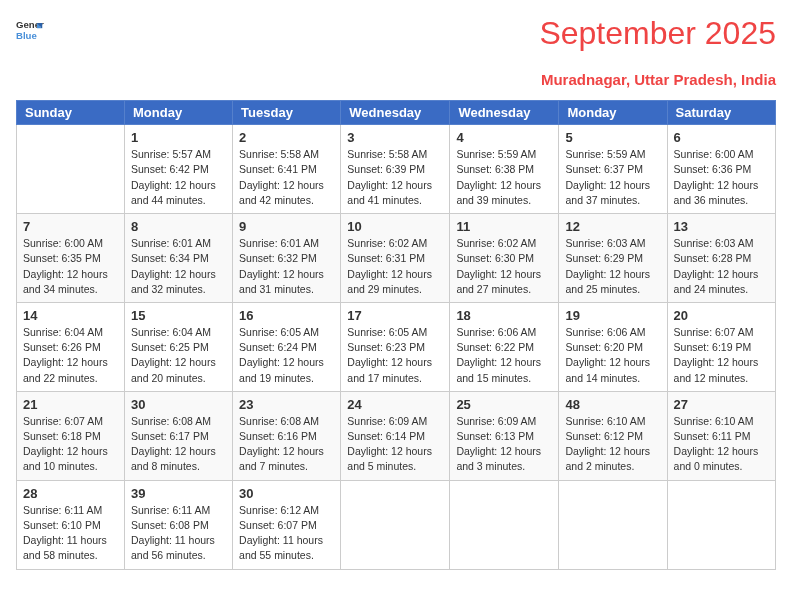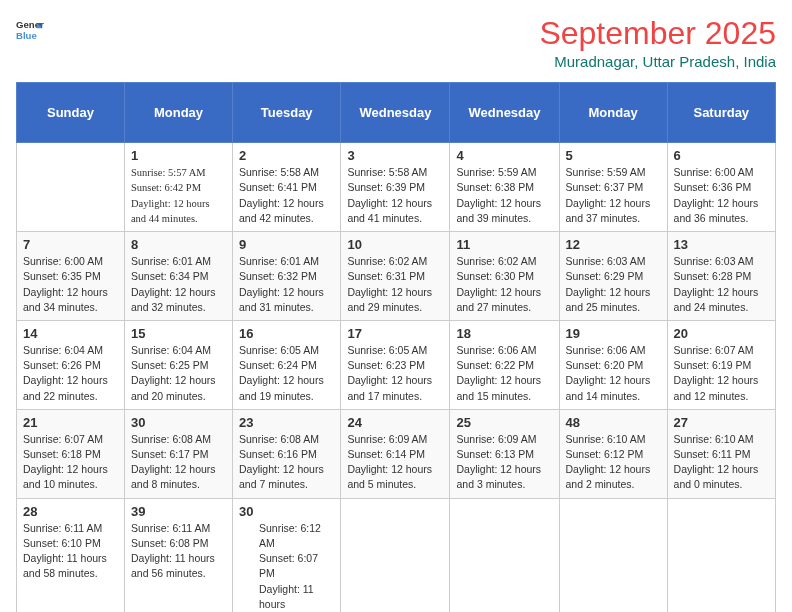--- a/index.html
+++ b/index.html
@@ -29,35 +29,36 @@
       text-align: right;
     }
     .month-title {
       font-size: 32px;
       font-weight: normal;
       color: #ef4444;
       line-height: 1.1;
     }
     .location-title {
       font-size: 15px;
-      color: #0f766e;
-      margin-top: 2px;
+      color: #ef4444;
+      margin-top: 20px;
+      font-weight: bold;
     }
     .calendar-table {
       width: 100%;
       border-collapse: collapse;
       border: 1px solid #ccc;
     }
     .calendar-table th {
       background-color: #3a6bc4;
       color: #fff;
       font-size: 13px;
       font-weight: bold;
-      padding: 22px 8px;
-      text-align: center;
+      padding: 4px 8px;
+      text-align: left;
       border: 1px solid #5580cc;
     }
     .calendar-table td {
       vertical-align: top;
       border: 1px solid #ccc;
       padding: 5px 6px;
       width: 110px;
       min-height: 80px;
       background: #fff;
     }
@@ -108,21 +109,21 @@
         <th>Wednesday</th>
         <th>Monday</th>
         <th>Saturday</th>
       </tr>
   </thead>
   <tbody id="calendar-body">
   <tr>
         <td class="empty-cell"></td>
         <td>
           <span class="day-number">1</span>
-          <div class="day-info" style="white-space: pre-line; font-family: Liberation Serif, serif;">Sunrise: 5:57 AM
+          <div class="day-info" style="white-space: pre-line;">Sunrise: 5:57 AM
 Sunset: 6:42 PM
 Daylight: 12 hours
 and 44 minutes.</div>
         </td>
         <td>
           <span class="day-number">2</span>
           <div class="day-info" style="white-space: pre-line;">Sunrise: 5:58 AM
 Sunset: 6:41 PM
 Daylight: 12 hours
 and 42 minutes.</div>
@@ -319,21 +320,21 @@
         </td>
         <td>
           <span class="day-number">39</span>
           <div class="day-info" style="white-space: pre-line;">Sunrise: 6:11 AM
 Sunset: 6:08 PM
 Daylight: 11 hours
 and 56 minutes.</div>
         </td>
         <td>
           <span class="day-number">30</span>
-          <div class="day-info" style="white-space: pre-line; margin-left: 20px;">Sunrise: 6:12 AM
+          <div class="day-info" style="white-space: pre-line;">Sunrise: 6:12 AM
 Sunset: 6:07 PM
 Daylight: 11 hours
 and 55 minutes.</div>
         </td>
         <td class="empty-cell"></td>
         <td class="empty-cell"></td>
         <td class="empty-cell"></td>
         <td class="empty-cell"></td>
       </tr>
     </tbody>

